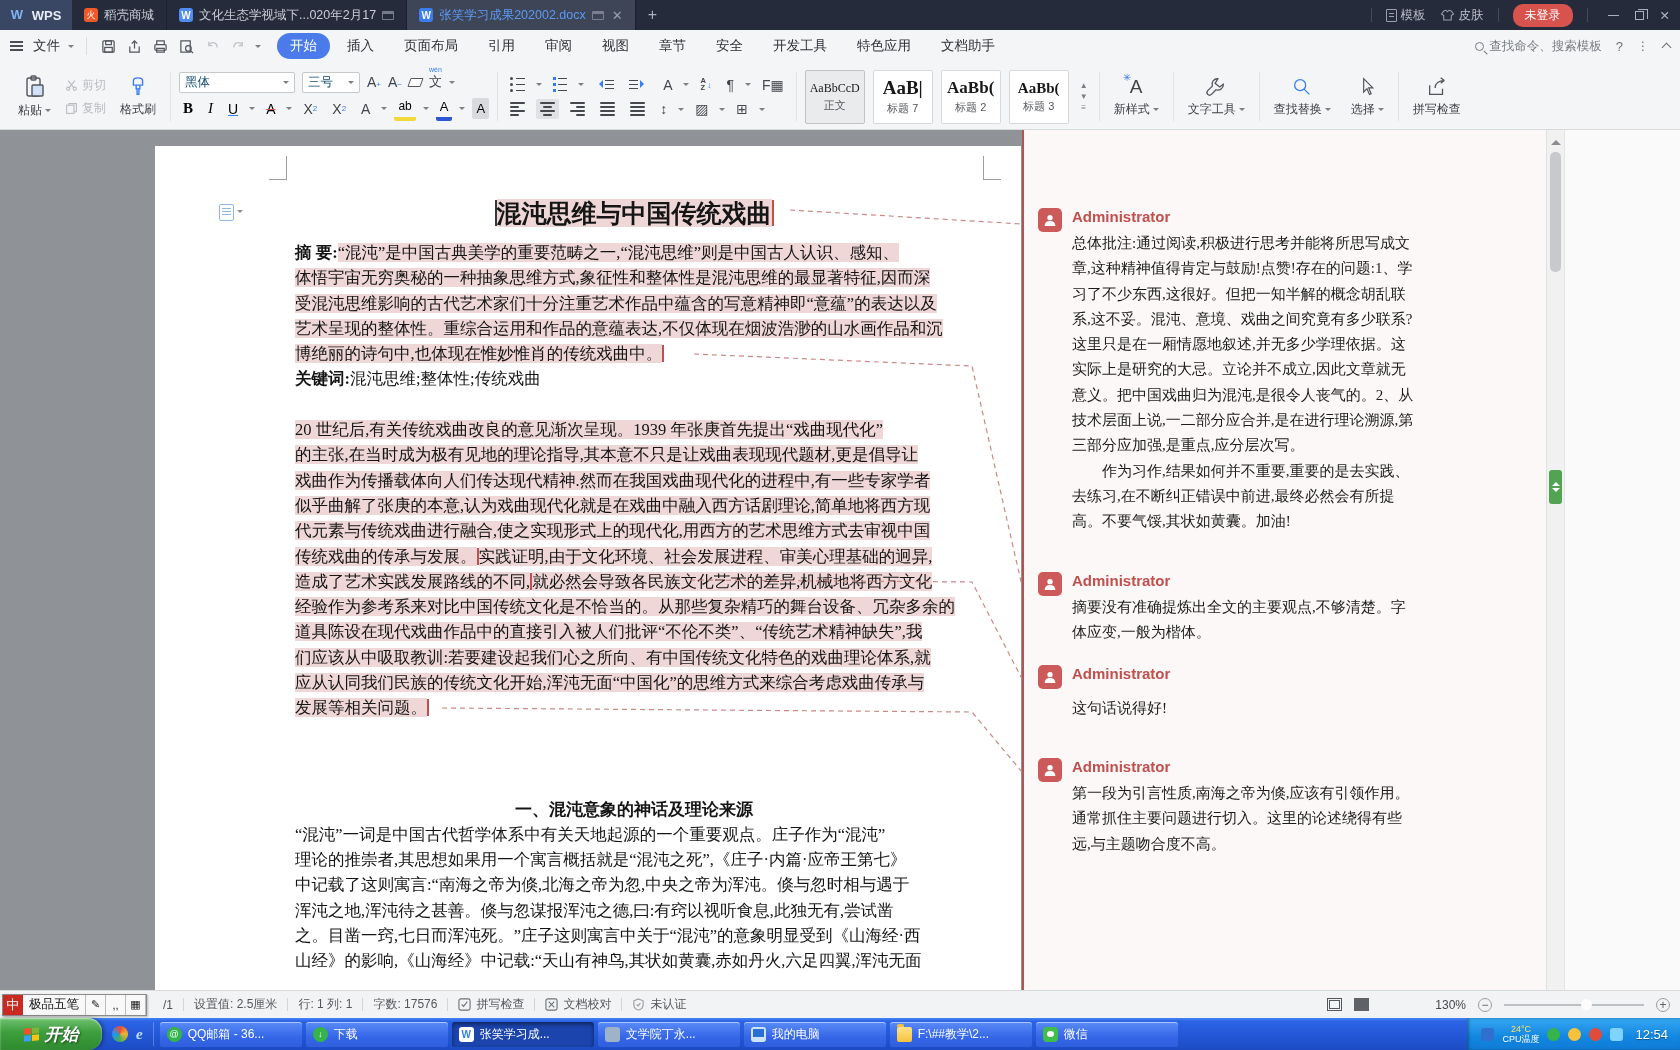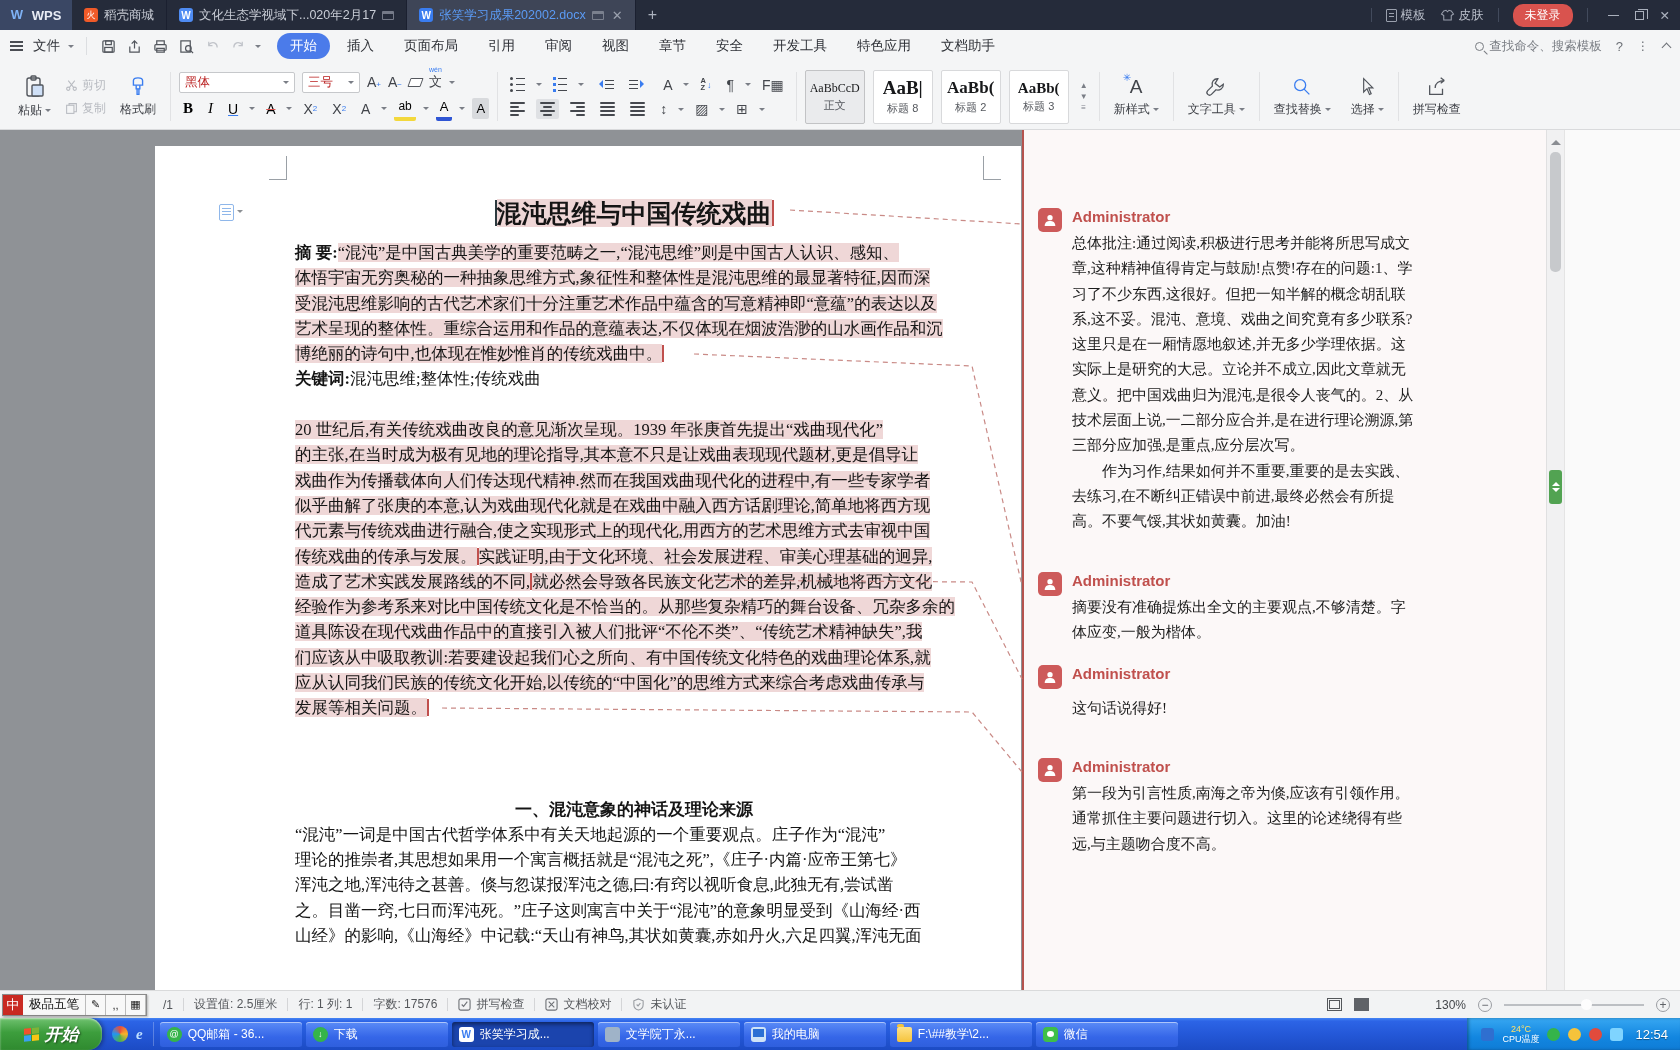--- a/index.html
+++ b/index.html
@@ -53,21 +53,21 @@
 
   
   .ribbon{height:68px;background:#f4f5f6;border-bottom:1px solid #d9dadc;display:flex;align-items:stretch;padding:4px 6px 2px 6px;}
   .grp{display:flex;align-items:center;gap:8px;padding:0 6px;}
   .gsep{width:1px;background:#e1e2e4;margin:6px 2px;}
   .bigbtn{display:flex;flex-direction:column;align-items:center;justify-content:center;gap:3px;padding:2px 6px;font-size:12px;color:#3c3f45;}
   .smcol{display:flex;flex-direction:column;justify-content:center;gap:6px;font-size:12px;}
   .smitem{display:flex;align-items:center;gap:4px;color:#b8bbc1;}
   .fontgrp{display:flex;flex-direction:column;justify-content:center;gap:4px;}
   .frow{display:flex;align-items:center;gap:7px;}
-  .selbox{height:21px;background:#fff;border:1px solid #c6c8cb;border-radius:2px;display:flex;align-items:center;justify-content:space-between;padding:0 5px;font-size:12.5px;color:#b91c1c;}
+  .selbox{height:21px;background:#fff;border:1px solid #c6c8cb;border-radius:2px;display:flex;align-items:center;justify-content:space-between;padding:0 5px;font-size:12.5px;color:#0c4a6e;}
   .fname{width:116px;}
   .fsize{width:58px;}
   .gi{font-size:14px;color:#41444a;display:inline-flex;align-items:flex-end;line-height:1;}
   .gi sup{font-size:8px;color:#3a7df0;}
   .gi sub{font-size:8px;color:#3a7df0;}
   .bold-b{font-weight:bold;font-size:15px;font-family:"Liberation Serif",serif;}
   .ital-i{font-style:italic;font-size:15px;font-family:"Liberation Serif",serif;}
   .und-u{font-size:14px;text-decoration:underline;text-decoration-color:#3a7df0;}
   .strk{font-size:14px;text-decoration:line-through;text-decoration-color:#d9534e;}
   .hlab{font-size:12px;border-bottom:4px solid #f3d83c;line-height:1.1;}
@@ -493,21 +493,21 @@
     </div>
   </div>
   <div class="gsep"></div>
   <div class="grp">
     <div class="stylebox sel">
         <span class="sprev p0">AaBbCcD</span>
         <span class="slab">正文</span>
       </div>
     <div class="stylebox">
         <span class="sprev p1">AaB|</span>
-        <span class="slab">标题 8</span>
+        <span class="slab">标题 7</span>
       </div>
     <div class="stylebox">
         <span class="sprev p2">AaBb(</span>
         <span class="slab">标题 2</span>
       </div>
     <div class="stylebox">
         <span class="sprev p3">AaBb(</span>
         <span class="slab">标题 3</span>
       </div>
     <div class="scroll-col">
@@ -589,28 +589,29 @@
         <div class="dline body"><span class="seg">        </span><span class="seg hl">20 世纪后,有关传统戏曲改良的意见渐次呈现。1939 年张庚首先提出“戏曲现代化”</span></div>
         <div class="dline body"><span class="seg hl">的主张,在当时成为极有见地的理论指导,其本意不只是让戏曲表现现代题材,更是倡导让</span></div>
         <div class="dline body"><span class="seg hl">戏曲作为传播载体向人们传达现代精神.然而在我国戏曲现代化的进程中,有一些专家学者</span></div>
         <div class="dline body"><span class="seg hl">似乎曲解了张庚的本意,认为戏曲现代化就是在戏曲中融入西方话剧理论,简单地将西方现</span></div>
         <div class="dline body"><span class="seg hl">代元素与传统戏曲进行融合,使之实现形式上的现代化,用西方的艺术思维方式去审视中国</span></div>
         <div class="dline body"><span class="seg hl">传统戏曲的传承与发展。</span><span class="caretR"></span><span class="seg hl">实践证明,由于文化环境、社会发展进程、审美心理基础的迥异,</span></div>
         <div class="dline body"><span class="seg hl">造成了艺术实践发展路线的不同,</span><span class="caretR"></span><span class="seg hl">就必然会导致各民族文化艺术的差异,机械地将西方文化</span></div>
         <div class="dline body"><span class="seg hl">经验作为参考系来对比中国传统文化是不恰当的。从那些复杂精巧的舞台设备、冗杂多余的</span></div>
         <div class="dline body"><span class="seg hl">道具陈设在现代戏曲作品中的直接引入被人们批评“不伦不类”、“传统艺术精神缺失”,我</span></div>
         <div class="dline body"><span class="seg hl">们应该从中吸取教训:若要建设起我们心之所向、有中国传统文化特色的戏曲理论体系,就</span></div>
-        <div class="dline body"><span class="seg hl">应从认同我们民族的传统文化开始,以传统的“中国化”的思维方式来综合考虑戏曲传承与</span></div>
+        <div class="dline body"><span class="seg hl">应从认同我们民族的传统文化开始,浑沌无面“中国化”的思维方式来综合考虑戏曲传承与</span></div>
         <div class="dline body"><span class="seg hl">发展等相关问题。</span><span class="caretR"></span></div>
         <div class="dline blank"></div>
         <div class="dline blank"></div>
         <div class="dline blank"></div>
         <div class="dline heading"><span class="seg b">一、混沌意象的神话及理论来源</span></div>
         <div class="dline body"><span class="seg">    “混沌”一词是中国古代哲学体系中有关天地起源的一个重要观点。庄子作为“混沌”</span></div>
         <div class="dline body"><span class="seg">理论的推崇者,其思想如果用一个寓言概括就是“混沌之死”,《庄子·内篇·应帝王第七》</span></div>
+        <div class="dline body"><span class="seg">中记载了这则寓言:“南海之帝为倏,北海之帝为忽,中央之帝为浑沌。倏与忽时相与遇于</span></div>
         <div class="dline body"><span class="seg">浑沌之地,浑沌待之甚善。倏与忽谋报浑沌之德,曰:有窍以视听食息,此独无有,尝试凿</span></div>
         <div class="dline body"><span class="seg">之。目凿一窍,七日而浑沌死。”庄子这则寓言中关于“混沌”的意象明显受到《山海经·西</span></div>
         <div class="dline body"><span class="seg">山经》的影响,《山海经》中记载:“天山有神鸟,其状如黄囊,赤如丹火,六足四翼,浑沌无面</span></div>
       </div>
   </div>
 
   <div class="cpanel">
     <div class="comment" style="top:78px">
       <div class="avatar">
           <svg width="16" height="16" viewBox="0 0 24 24">

